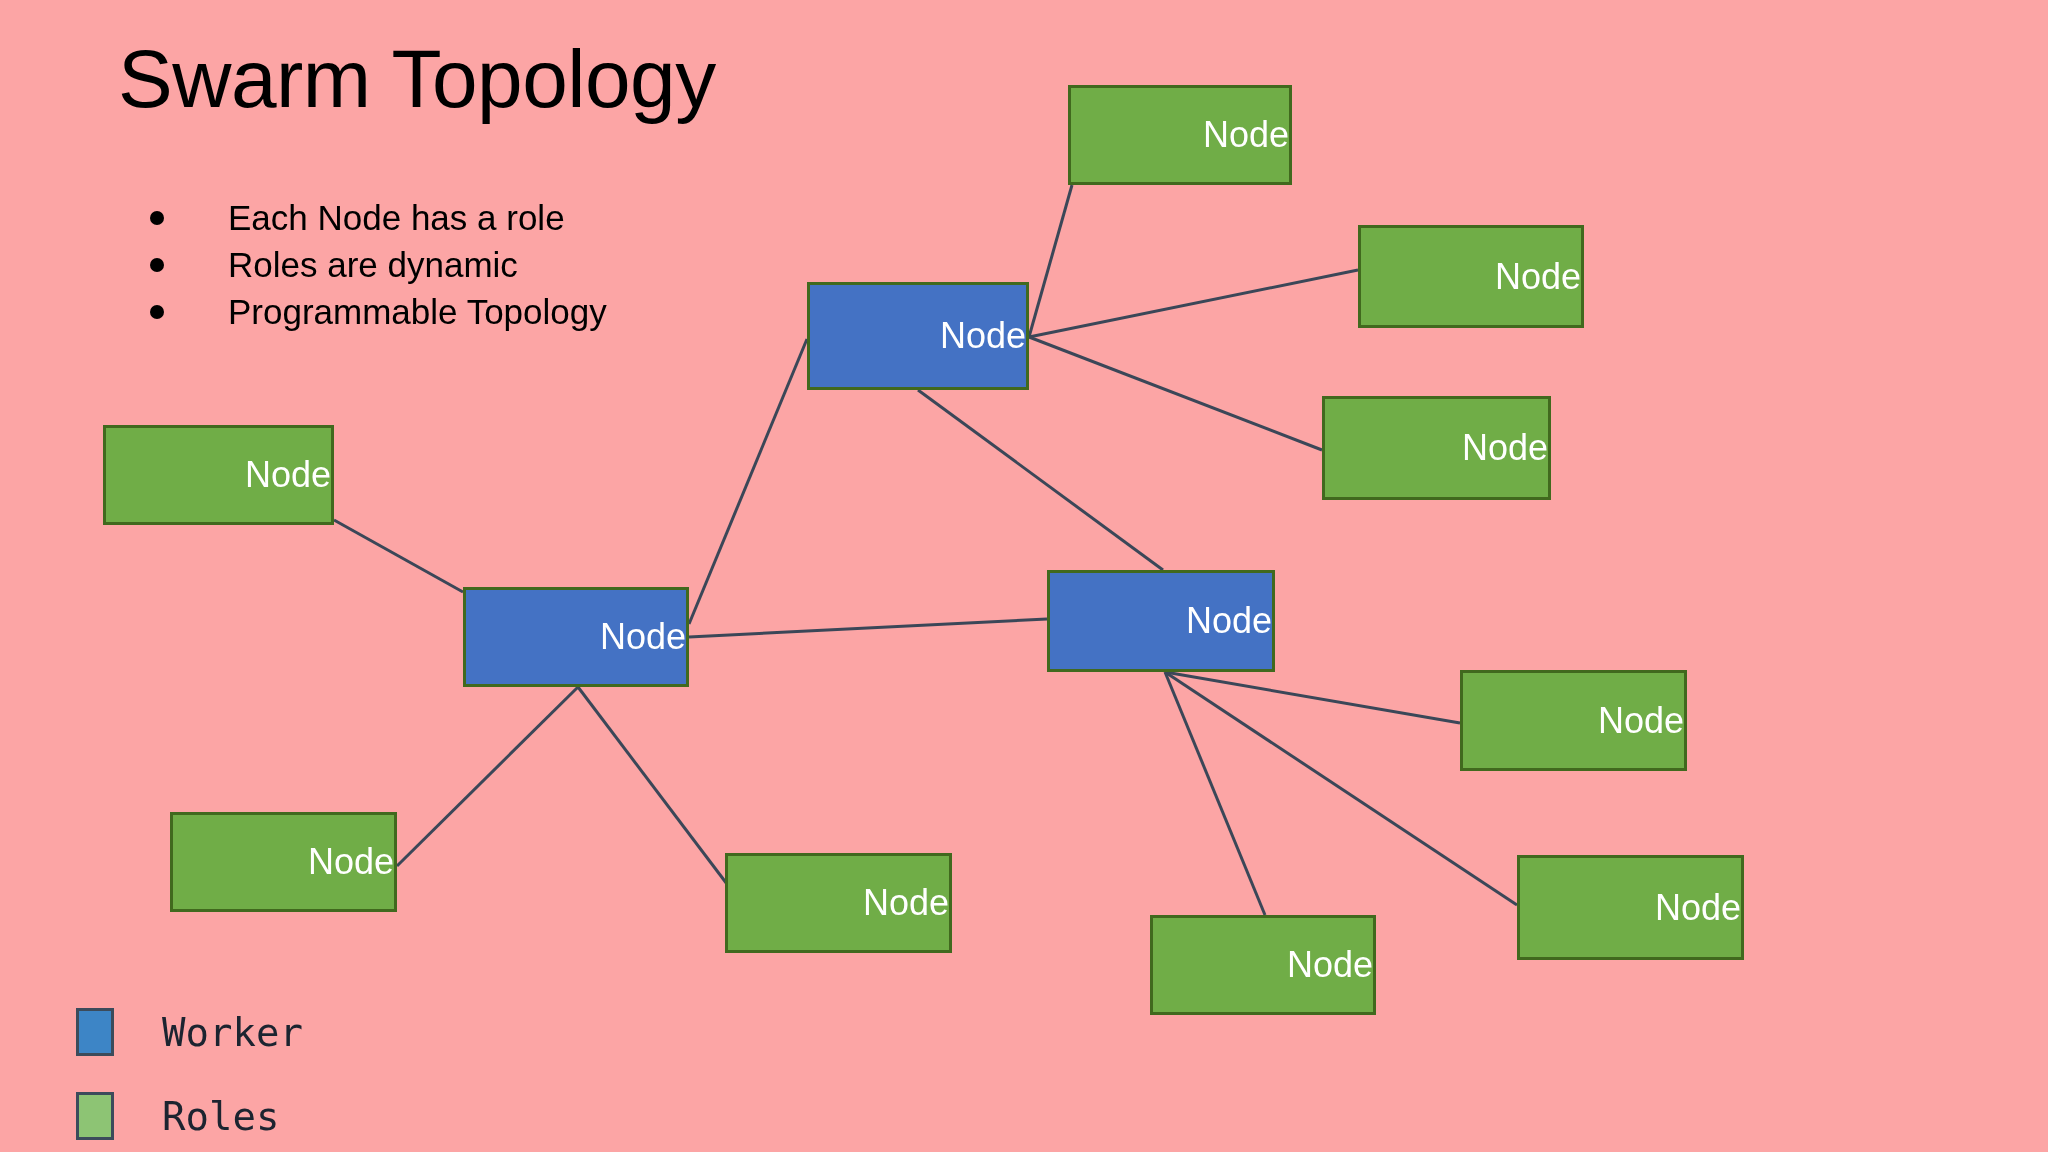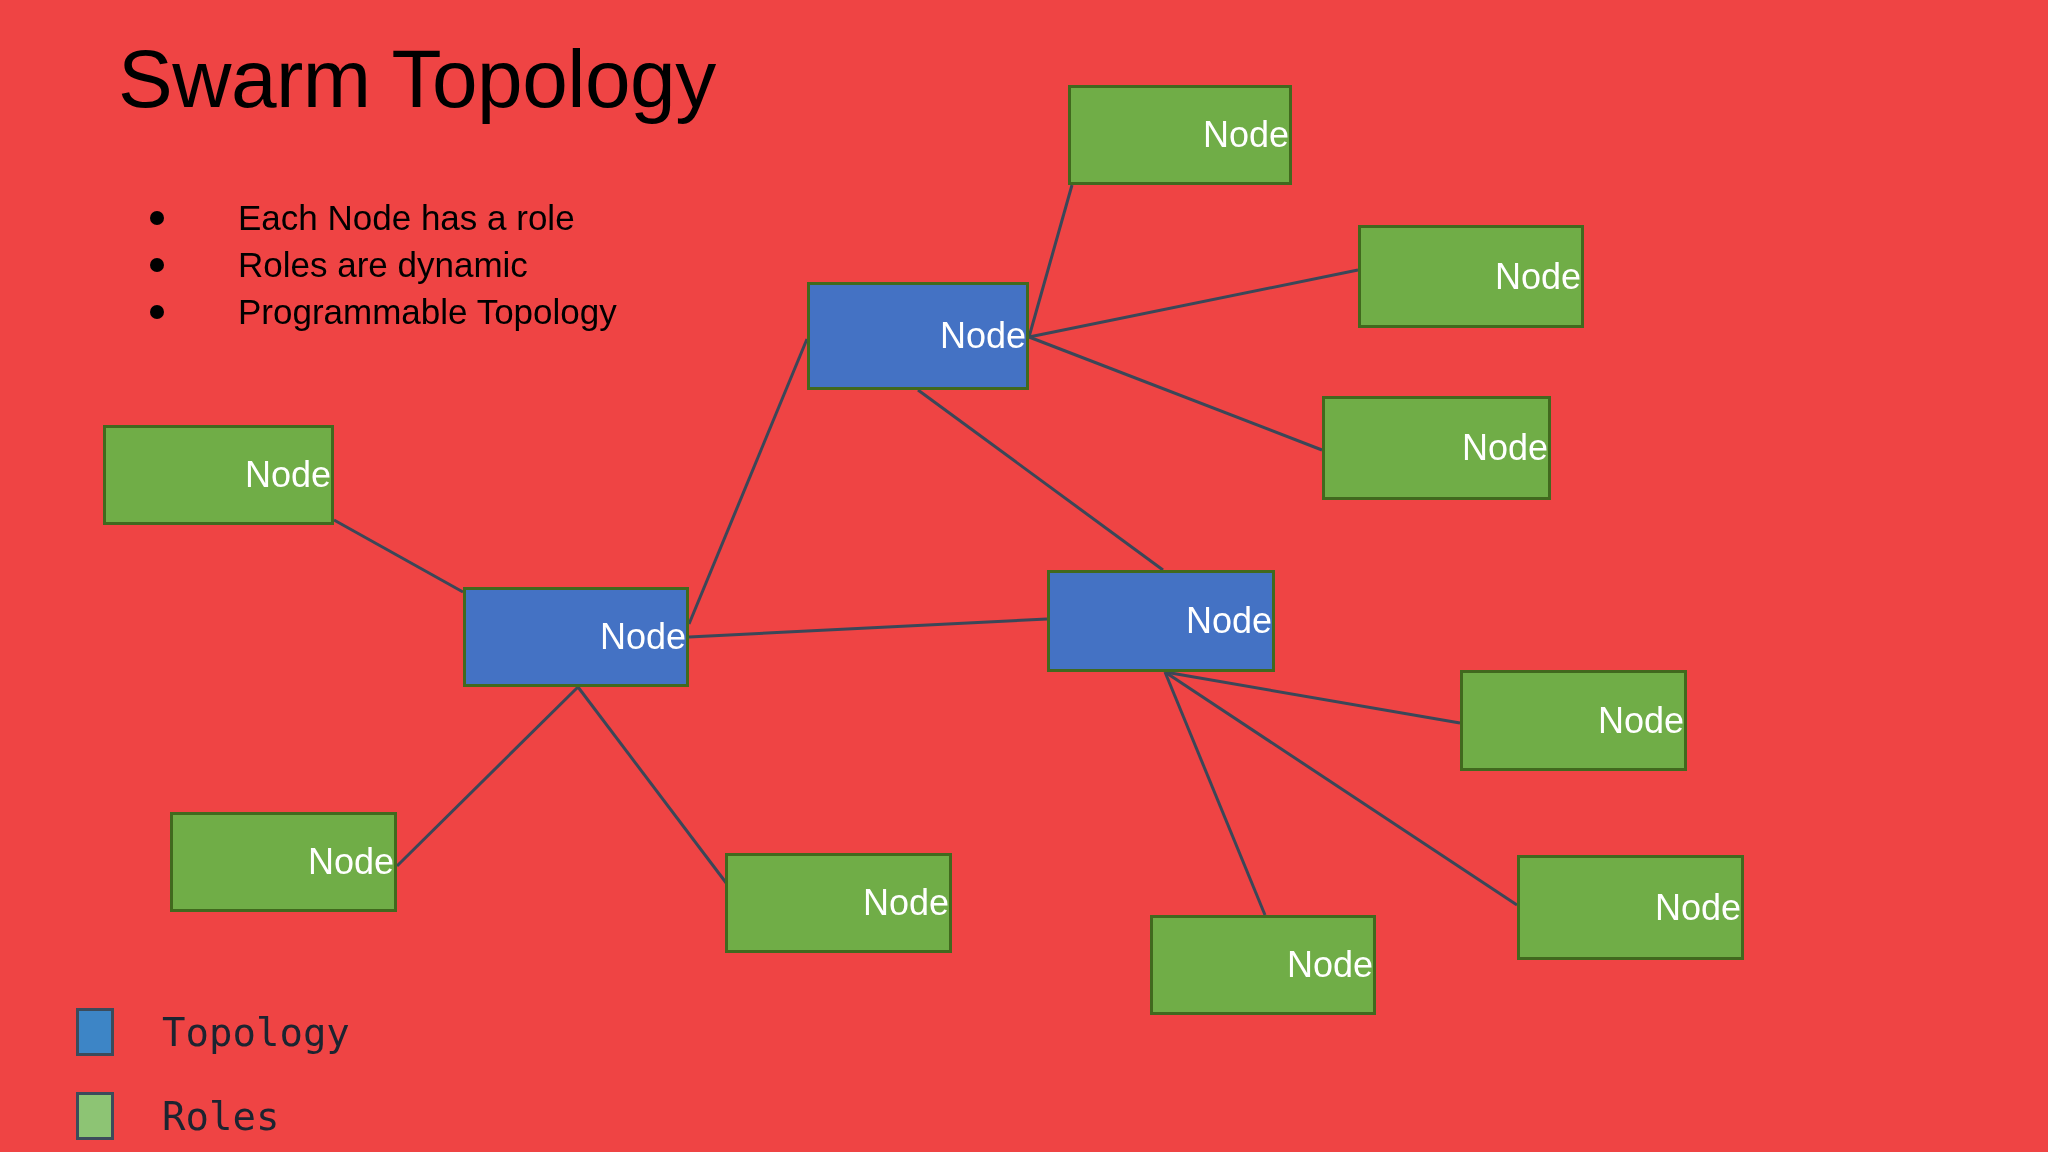--- a/index.html
+++ b/index.html
@@ -4,21 +4,21 @@
 <style>
   html, body {
     margin: 0;
     padding: 0;
     background: #ffffff;
   }
   #slide {
     position: relative;
     width: 2048px;
     height: 1152px;
-    background: #ef4444;
+    background: #fca5a5;
     overflow: hidden;
     font-family: "Liberation Sans", sans-serif;
   }
 
   
   #title {
     position: absolute;
     left: 118px;
     top: 38px;
     font-size: 82px;
@@ -48,21 +48,20 @@
     background: #000000;
     margin-right: 64px;
     flex: 0 0 auto;
     position: relative;
     top: -5px;
   }
   .bullet-text {
     font-size: 35px;
     color: #000000;
     white-space: nowrap;
-    margin-left: 10px;
   }
 
   
   #edges {
     position: absolute;
     left: 0;
     top: 0;
     width: 2048px;
     height: 1152px;
     pointer-events: none;
@@ -188,21 +187,21 @@
         <span>Node</span>
       </div>
       <div class="node worker" style="left: 1150px; top: 915px; width: 226px; height: 100px;">
         <span>Node</span>
       </div>
     </div>
 
   <div id="legend">
     <div class="legend-row">
       <span class="legend-swatch manager"></span>
-      <span class="legend-label">Topology</span>
+      <span class="legend-label">Worker</span>
     </div>
     <div class="legend-row">
       <span class="legend-swatch worker"></span>
       <span class="legend-label">Roles</span>
     </div>
   </div>
 
 </div>
 
 </body></html>

